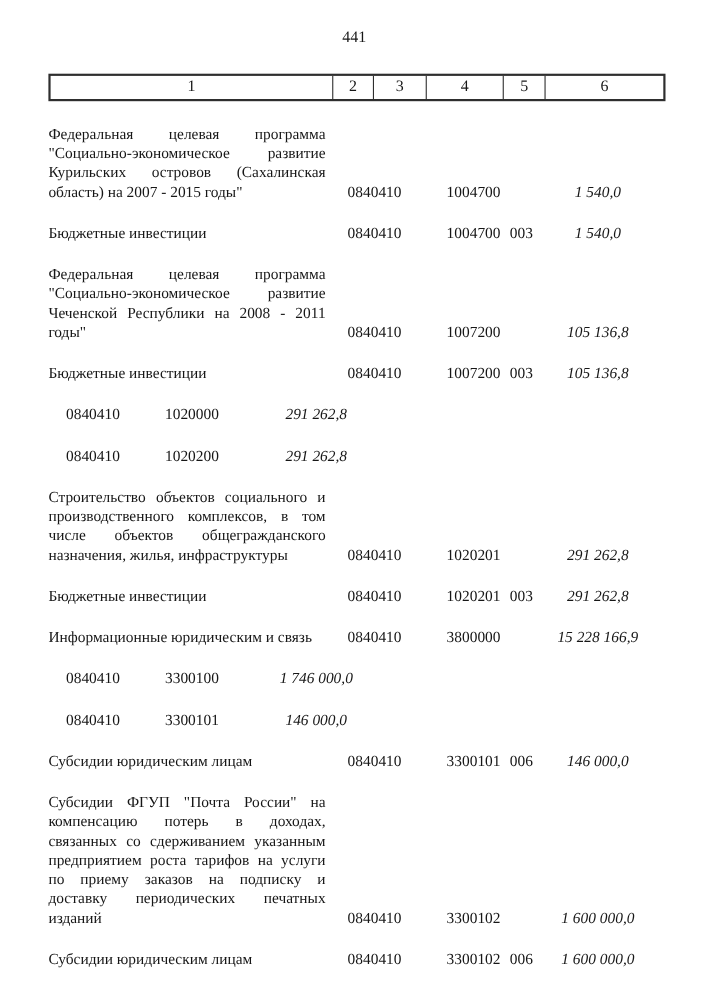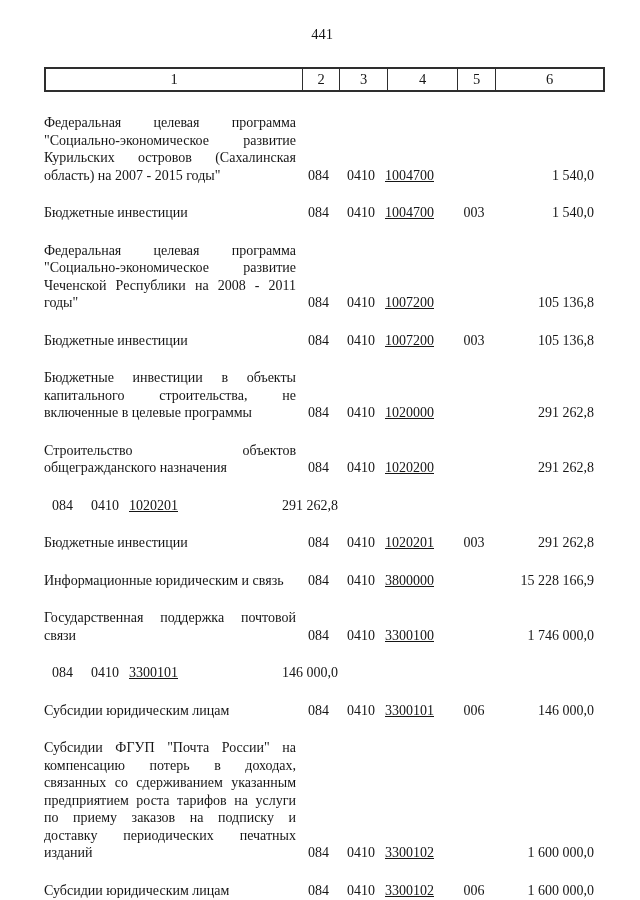--- a/index.html
+++ b/index.html
@@ -54,25 +54,25 @@
     line-height: 17.5px;
   }
   .c { flex: none; }
   .c1 {
     width: 256px;
     padding-right: 4px;
     text-align: justify;
     text-align-last: left;
     hyphens: none;
   }
-  .c2 { width: 37px;  text-align: center; }
-  .c3 { width: 48px;  text-align: center; }
-  .c4 { width: 70px;  text-align: left; text-decoration: underline; }
+  .c2 { width: 37px;  text-align: right; }
+  .c3 { width: 48px;  }
+  .c4 { width: 70px;  text-align: right; }
   .c5 { width: 38px;  text-align: center; }
-  .c6 { width: 108px; text-align: right; padding-right: 7px; }
+  .c6 { width: 108px; text-align: center; padding-right: 7px; font-style: italic; }
 </style>
 </head>
 <body>
 
 <div class="page">
 
   <div class="page-number">441</div>
 
   <div class="header-row">
     <div class="header-cell hc1">1</div>
@@ -114,38 +114,37 @@
   <div class="row">
     <div class="c c1">Бюджетные инвестиции</div>
     <div class="c c2">084</div>
     <div class="c c3">0410</div>
     <div class="c c4">1007200</div>
     <div class="c c5">003</div>
     <div class="c c6">105 136,8</div>
   </div>
 
   <div class="row">
-    <div class="c c1">Бюджетные инвестиции в объекты капитального строительства, не включенные в целевые программы</div>
     <div class="c c2">084</div>
     <div class="c c3">0410</div>
     <div class="c c4">1020000</div>
     <div class="c c5"></div>
     <div class="c c6">291 262,8</div>
   </div>
 
   <div class="row">
-    <div class="c c1">Строительство объектов общегражданского назначения</div>
     <div class="c c2">084</div>
     <div class="c c3">0410</div>
     <div class="c c4">1020200</div>
     <div class="c c5"></div>
     <div class="c c6">291 262,8</div>
   </div>
 
   <div class="row">
+    <div class="c c1">Строительство объектов социального и производственного комплексов, в том числе объектов общегражданского назначения, жилья, инфраструктуры</div>
     <div class="c c2">084</div>
     <div class="c c3">0410</div>
     <div class="c c4">1020201</div>
     <div class="c c5"></div>
     <div class="c c6">291 262,8</div>
   </div>
 
   <div class="row">
     <div class="c c1">Бюджетные инвестиции</div>
     <div class="c c2">084</div>
@@ -158,21 +157,20 @@
   <div class="row">
     <div class="c c1">Информационные юридическим и связь</div>
     <div class="c c2">084</div>
     <div class="c c3">0410</div>
     <div class="c c4">3800000</div>
     <div class="c c5"></div>
     <div class="c c6">15 228 166,9</div>
   </div>
 
   <div class="row">
-    <div class="c c1">Государственная поддержка почтовой связи</div>
     <div class="c c2">084</div>
     <div class="c c3">0410</div>
     <div class="c c4">3300100</div>
     <div class="c c5"></div>
     <div class="c c6">1 746 000,0</div>
   </div>
 
   <div class="row">
     <div class="c c2">084</div>
     <div class="c c3">0410</div>

